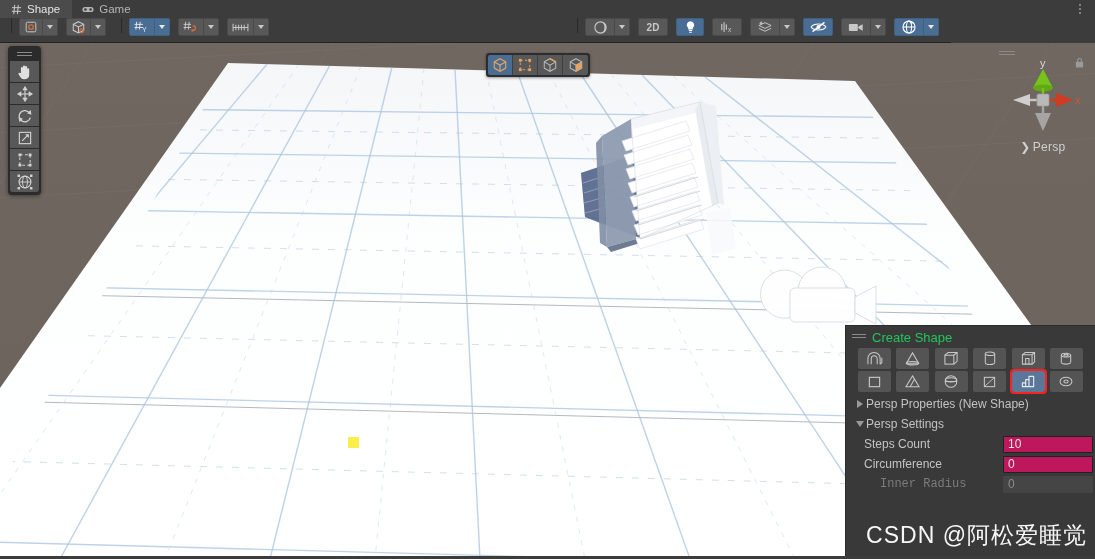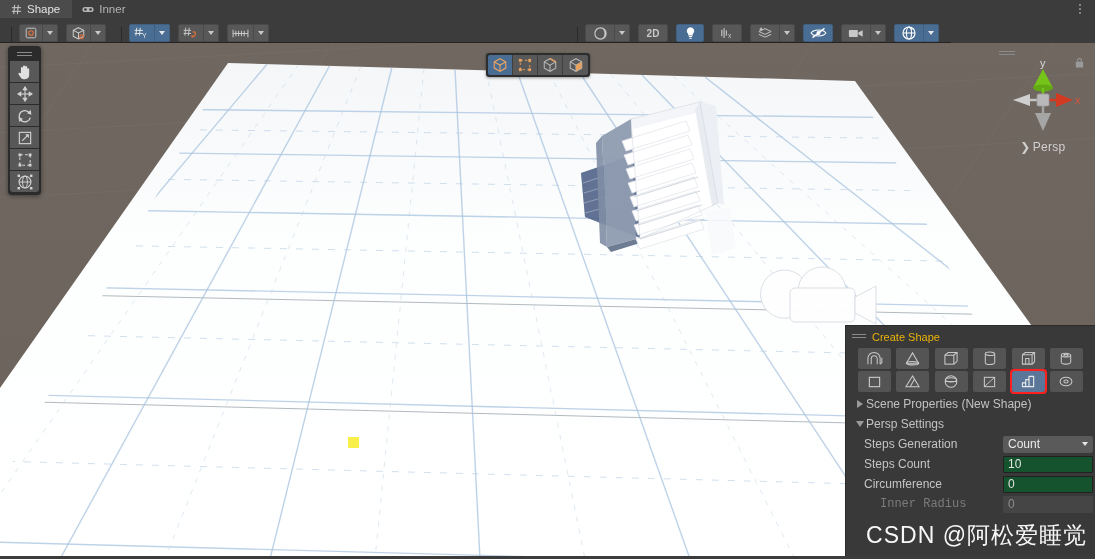--- a/index.html
+++ b/index.html
@@ -27,21 +27,21 @@
   .tab .tico { display:inline-flex; width:12px; height:12px; align-items:center; justify-content:center; }
   .menu-dots {
     position:absolute; right:8px; top:2px; width:14px; height:14px;
     display:flex; flex-direction:column; align-items:center; justify-content:center; gap:2px;
   }
   .menu-dots i { width:2px; height:2px; background:#9a9a9a; display:block; border-radius:50%; }
 
   
   .toolbar {
     position:absolute; top:18px; left:0; width:951px; height:25px;
-    background:#3c3c3c; display:flex; align-items:flex-end; padding:0 4px;
+    background:#3c3c3c; display:flex; align-items:flex-start; padding:0 4px;
     border-bottom:1px solid #232323;
   }
   .tb-sep { width:1px; height:15px; background:#2a2a2a; margin:0 7px; flex:none; }
   .tb-spacer { flex:1 1 auto; }
   .tbtn {
     height:18px; min-width:24px; background:#585858; border:1px solid #4a4a4a;
     border-radius:2px; display:flex; align-items:center; justify-content:center;
     margin-right:2px; color:#c8c8c8; font-size:10px; padding:0 4px; flex:none;
   }
   .tbtn.on { background:#4a6d94; border-color:#41607f; }
@@ -112,21 +112,21 @@
 
   
   .panel {
     position:absolute; right:0; bottom:0; width:250px; height:234px;
     background:#393939; z-index:40; font-size:12px;
     border-top:1px solid #2b2b2b; border-left:1px solid #2b2b2b;
   }
   .panel-head { height:22px; display:flex; align-items:center; padding:0 6px; color:#a4a4a4; }
   .panel-grip { width:14px; height:6px; display:flex; flex-direction:column; gap:2px; margin-right:6px; }
   .panel-grip i { height:1px; background:#8a8a8a; display:block; }
-  .panel-title { font-size:11px; color:#eab308; }
+  .panel-title { font-size:13px; color:#22c55e; }
   .shape-name { text-align:center; font-size:12px; font-weight:bold; color:#e0e0e0; margin:1px 0 6px; }
 
   .shape-grid { padding:0 12px; }
   .shape-row { display:flex; justify-content:space-between; margin-bottom:2px; }
   .shape-btn {
     width:33px; height:21px; background:#545454; border-radius:2px;
     display:flex; align-items:center; justify-content:center; color:#c9c9c9;
     position:relative;
   }
   .shape-btn.on { background:#5a7698; }
@@ -140,21 +140,21 @@
 
   .field-row { display:flex; align-items:center; height:20px; padding:0 2px 0 18px; }
   .field-name { flex:1 1 auto; color:#c4c4c4; font-size:12px; }
   .field-name.indent { padding-left:16px; color:#7c7c7c;font-family:Liberation Mono, monospace; }
   .dropdown {
     width:90px; height:17px; background:#5a5a5a; border:1px solid #5a5a5a; border-radius:2px;
     display:flex; align-items:center; padding:0 4px; color:#e8e8e8; font-size:12px;
     justify-content:space-between; flex:none;
   }
   .num {
-    width:90px; height:17px; background:#14532d; border:1px solid #212121; border-radius:1px;
+    width:90px; height:17px; background:#be185d; border:1px solid #212121; border-radius:1px;
     display:flex; align-items:center; padding:0 4px; color:#e4e4e4; font-size:12px; flex:none;
   }
   .num.dim { background:#454545; border-color:#454545; color:#8d8d8d; }
 
   .watermark {
     position:absolute; right:8px; bottom:8px; z-index:60;
     font-size:23px; color:#ffffff; font-family:Liberation Sans, sans-serif;
     letter-spacing:1px; opacity:.96; white-space:nowrap;
   }
   .bottom-bar { position:absolute; left:0; bottom:0; width:1095px; height:3px; background:#3c3c3c; z-index:55; }
@@ -179,21 +179,21 @@
       <span>Shape</span>
     </div>
     <div class="tab">
       <span class="tico">
         <svg width="13" height="9" viewBox="0 0 14 9">
           <rect x="0.5" y="1.5" width="13" height="6" rx="3" fill="#b4b4b4"></rect>
           <circle cx="4" cy="4.5" r="1.5" fill="#3c3c3c"></circle>
             <circle cx="10" cy="4.5" r="1.5" fill="#3c3c3c"></circle>
         </svg>
       </span>
-      <span>Inner</span>
+      <span>Game</span>
     </div>
     <div class="menu-dots">
         <i></i>
         <i></i>
         <i></i>
       </div>
   </div>
 
   <div class="toolbar">
     <div class="tb-sep"></div>
@@ -771,36 +771,29 @@
                 </g>
               </svg>
           </div>
         </div>
       </div>
 
       <div class="prop-row">
         <span class="foldout">
             <span class="tri"></span>
           </span>
-        <span class="prop-label">Scene Properties (New Shape)</span>
+        <span class="prop-label">Persp Properties (New Shape)</span>
       </div>
       <div class="prop-row">
         <span class="foldout">
             <span class="tri down"></span>
           </span>
         <span class="prop-label">Persp Settings</span>
       </div>
 
-      <div class="field-row">
-        <span class="field-name">Steps Generation</span>
-        <span class="dropdown">
-          <span>Count</span>
-          <span class="caret" style="border-top-color:#e8e8e8"></span>
-        </span>
-      </div>
 
       <div class="field-row">
         <span class="field-name">Steps Count</span>
         <span class="num">10</span>
       </div>
 
       <div class="field-row">
         <span class="field-name">Circumference</span>
         <span class="num">0</span>
       </div>

